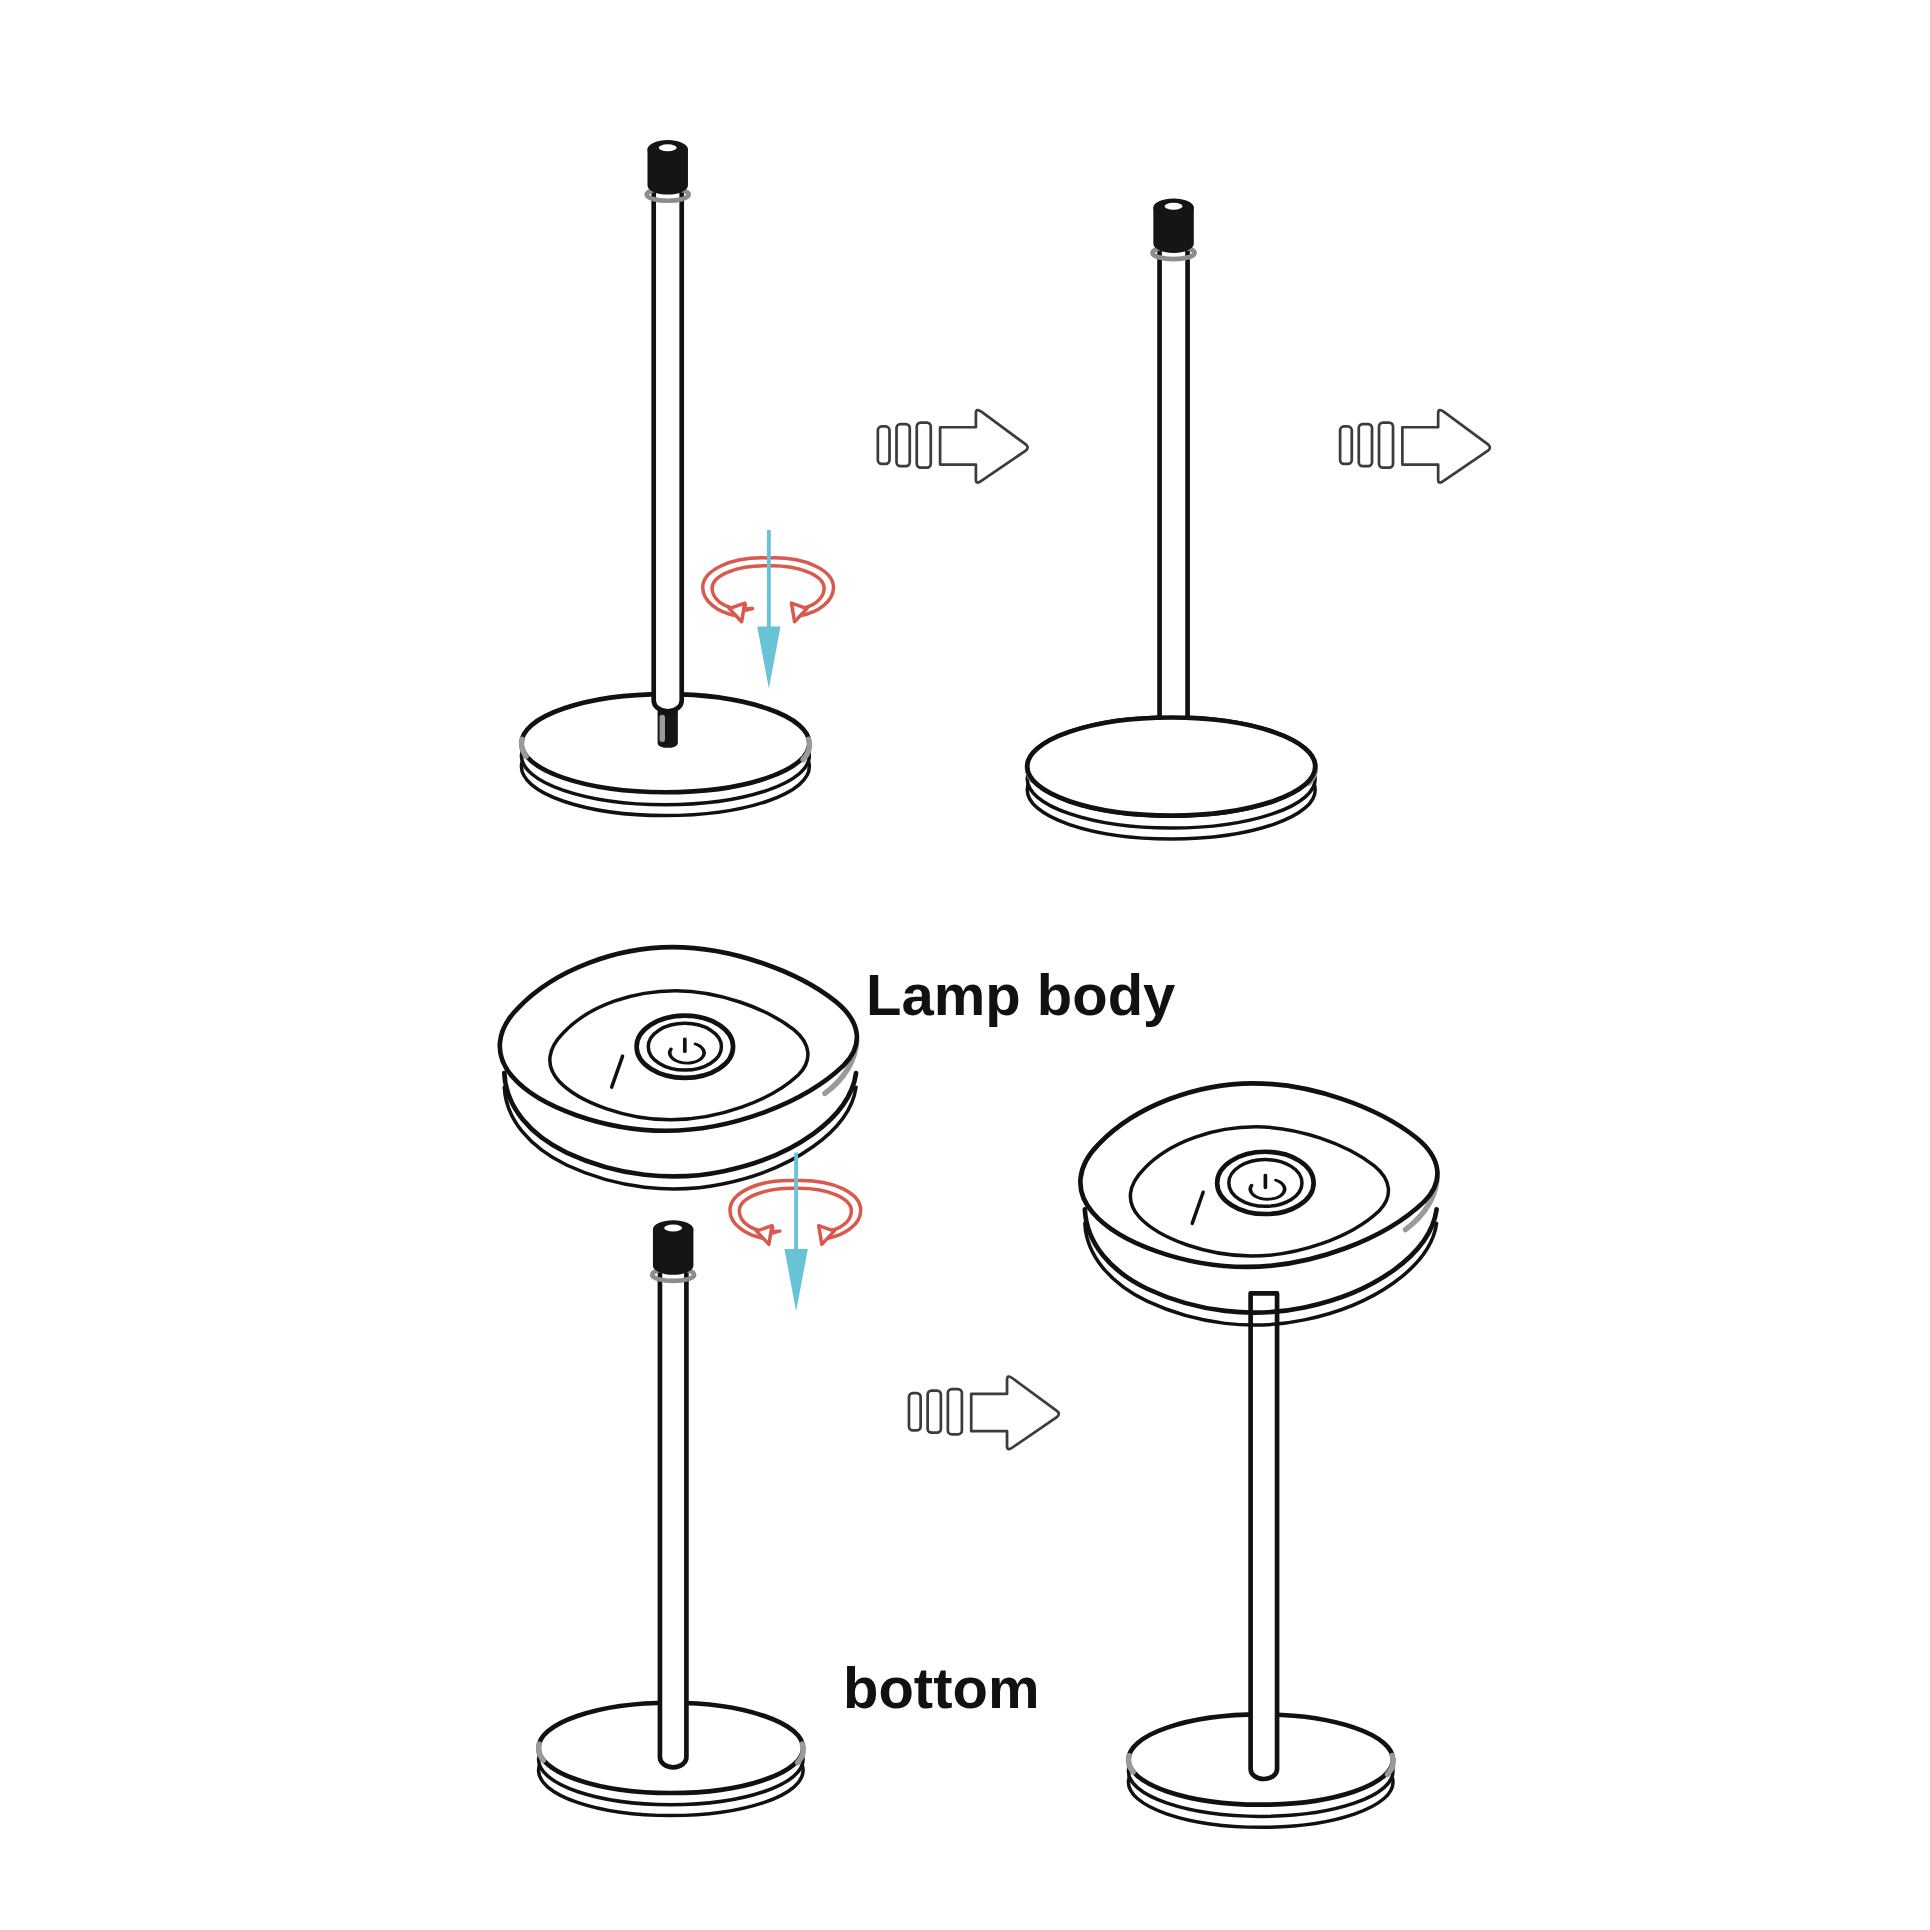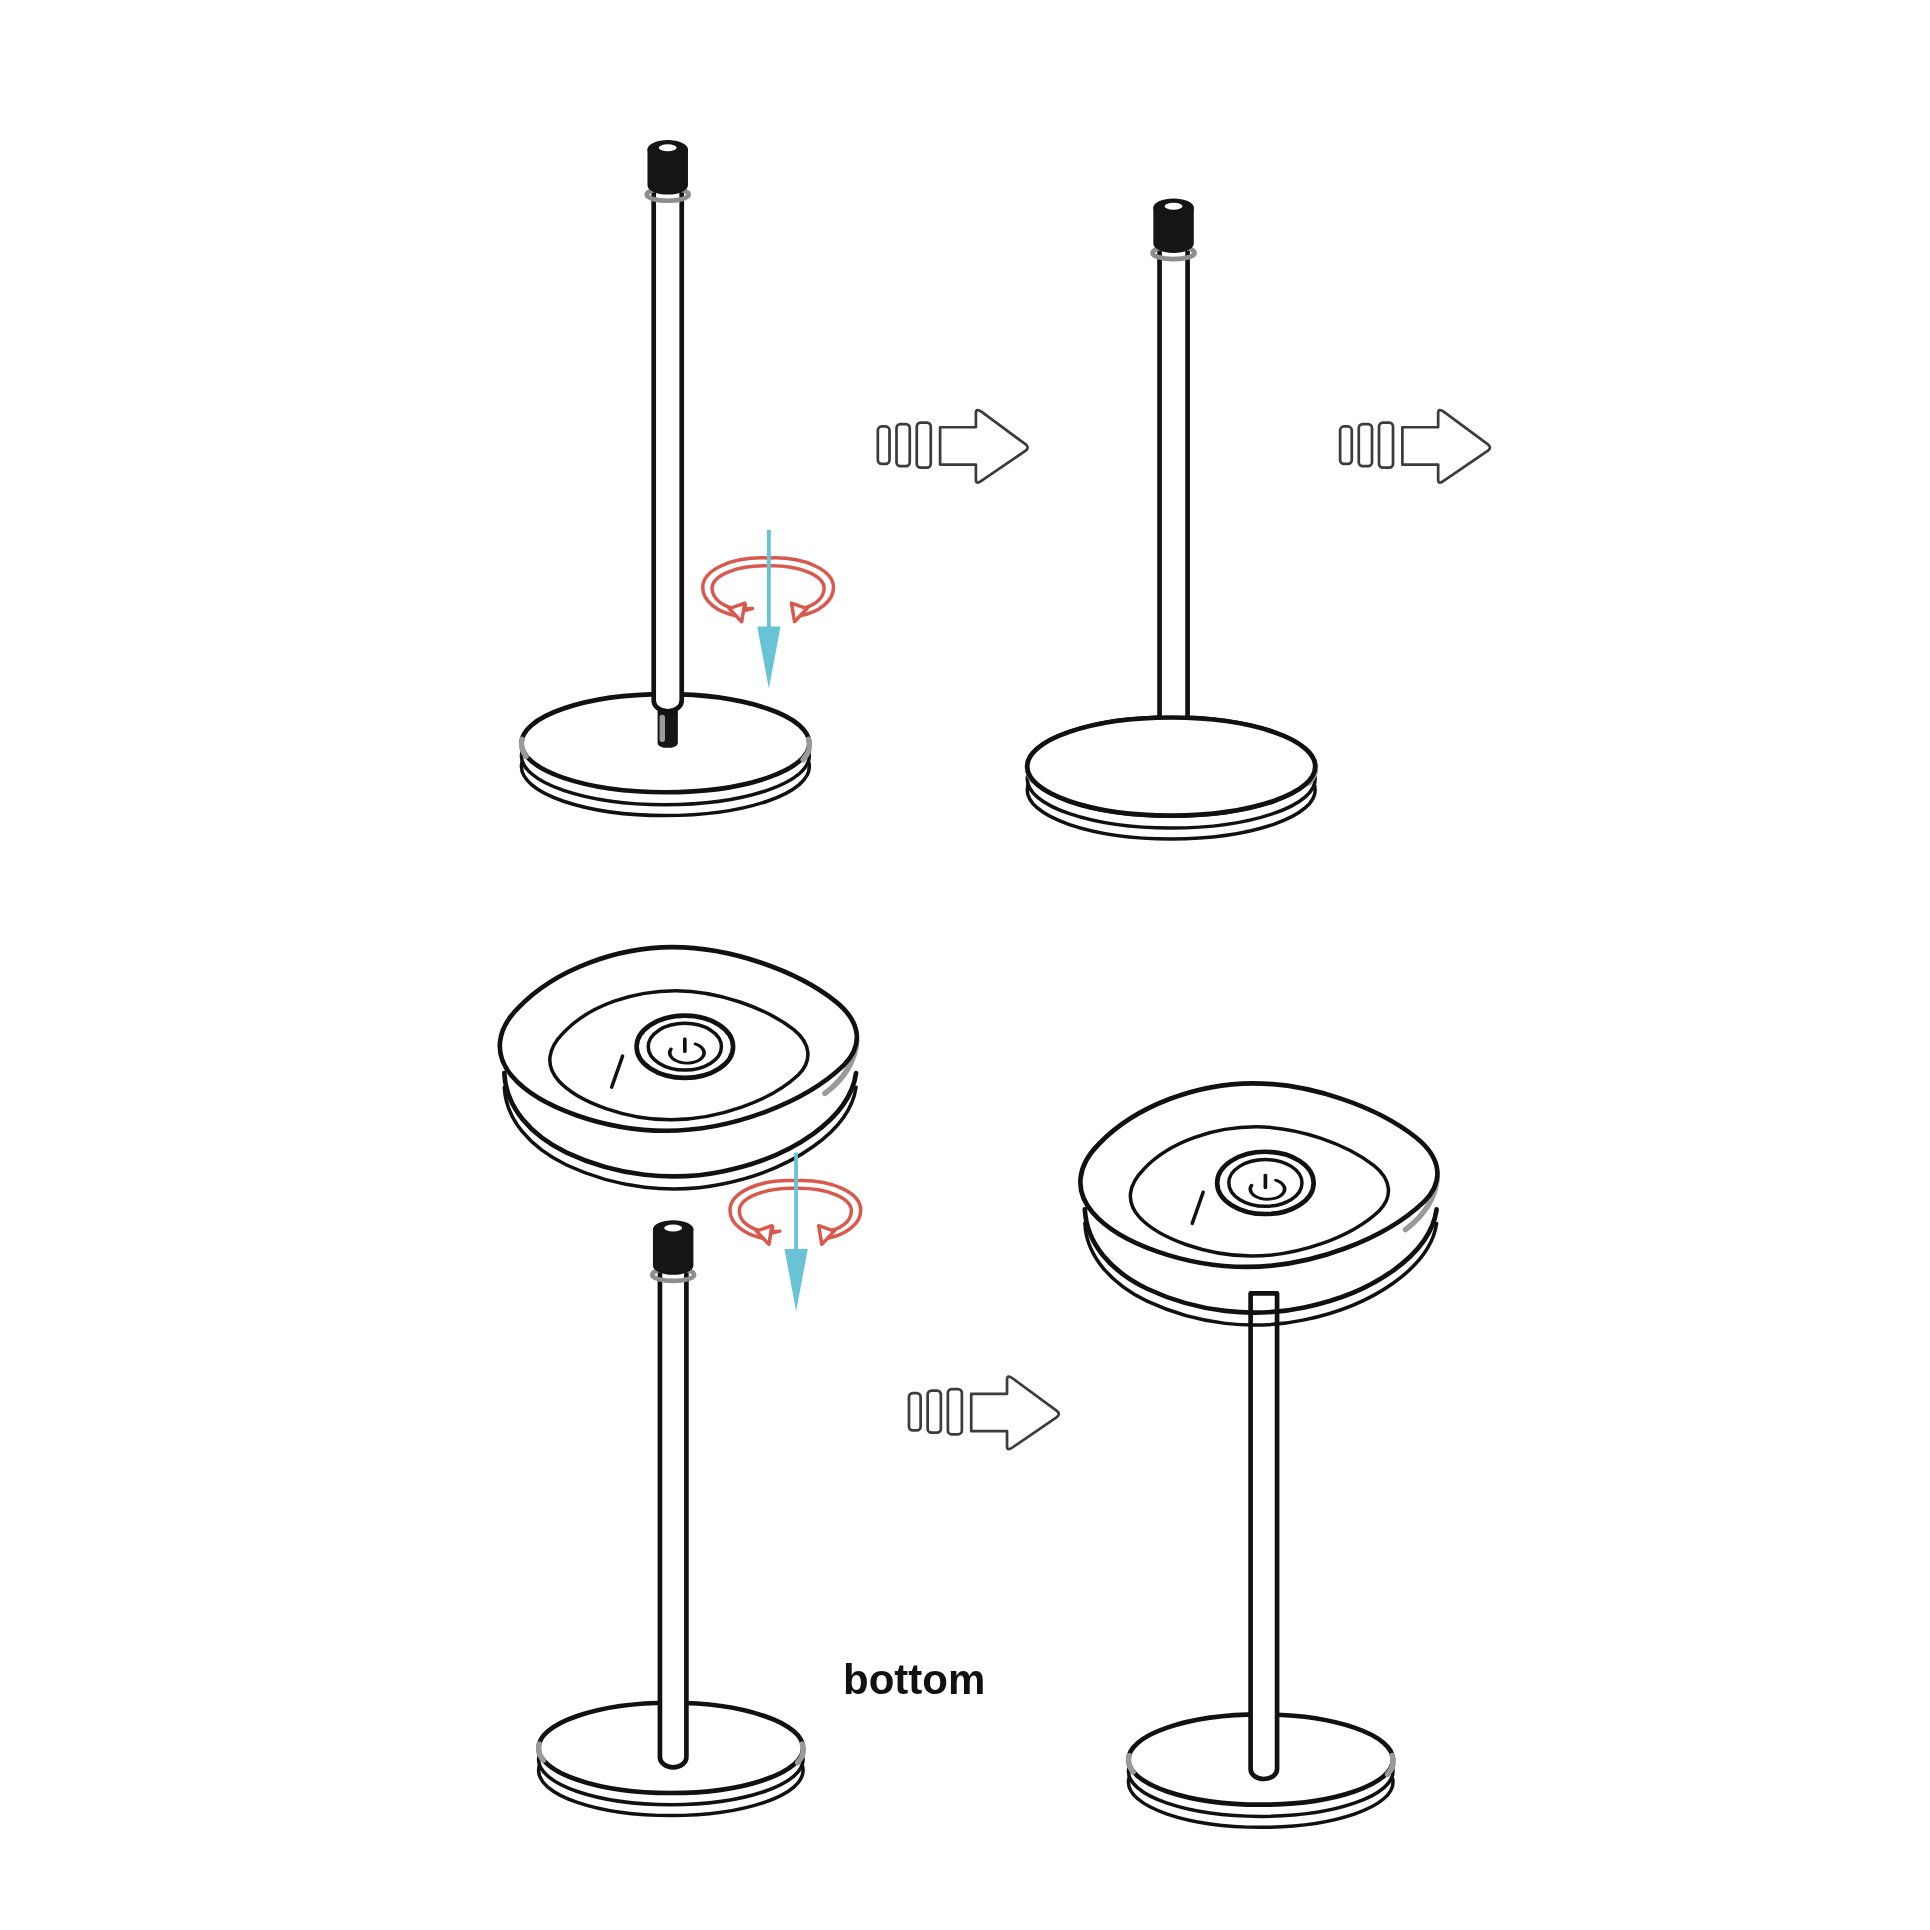--- a/index.html
+++ b/index.html
@@ -44,21 +44,21 @@
   .transdash  { fill: #ffffff; stroke: #3c3c3c; stroke-width: 3.5; stroke-linejoin: round; }
   .label {
     position: absolute;
     font-family: "Liberation Sans", sans-serif;
     font-weight: bold;
     color: #111111;
     white-space: nowrap;
     line-height: 1;
   }
   #label-lamp-body { left: 866px; top: 966px; font-size: 58px; letter-spacing: 0px; }
-  #label-bottom    { left: 843px; top: 1659px; font-size: 42px; letter-spacing: 0px; }
+  #label-bottom    { left: 843px; top: 1659px; font-size: 58px; letter-spacing: 0px; }
 </style>
 </head>
 <body>
 
 <div id="stage">
 
 <svg class="diagram" viewBox="0 0 2480 2480" xmlns="http://www.w3.org/2000/svg">
 
   <defs>
 
@@ -283,17 +283,18 @@
       <ellipse class="ink-f" cx="2" cy="10" rx="62" ry="40"></ellipse>
       <ellipse class="ink-t" cx="2" cy="10" rx="47" ry="30"></ellipse>
       <g transform="translate(2,18) scale(1.05,0.82)">
         <use href="#powerGlyph"></use>
       </g>
     </g>
   </g>
 
 </svg>
 
+<div class="label" id="label-lamp-body">Lamp body</div>
 
 <div class="label" id="label-bottom">bottom</div>
 
 </div>
 
 
 </body></html>

